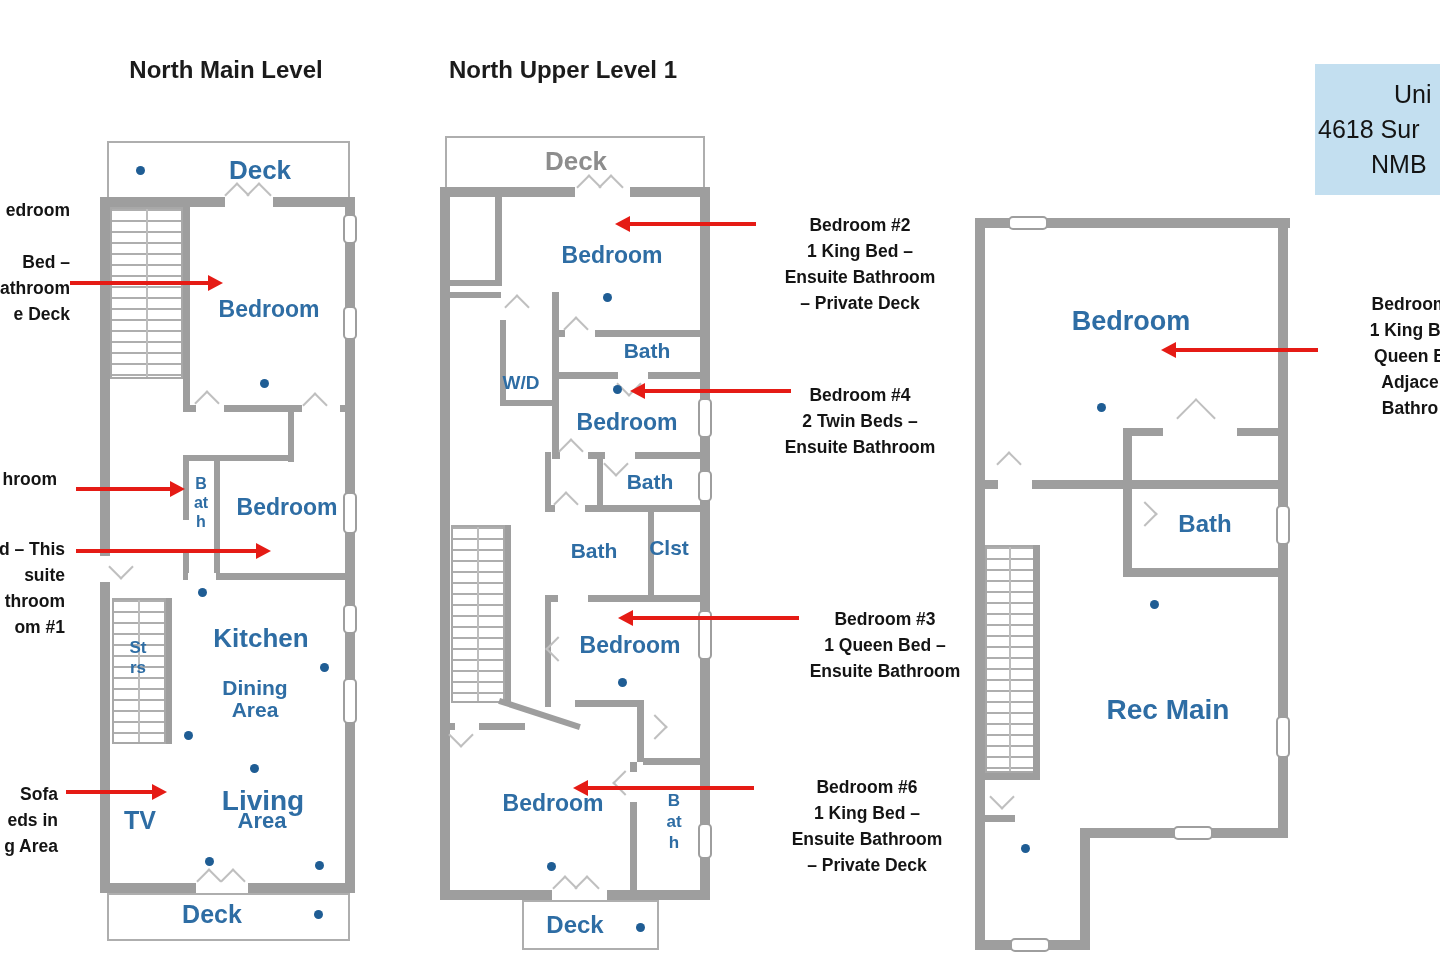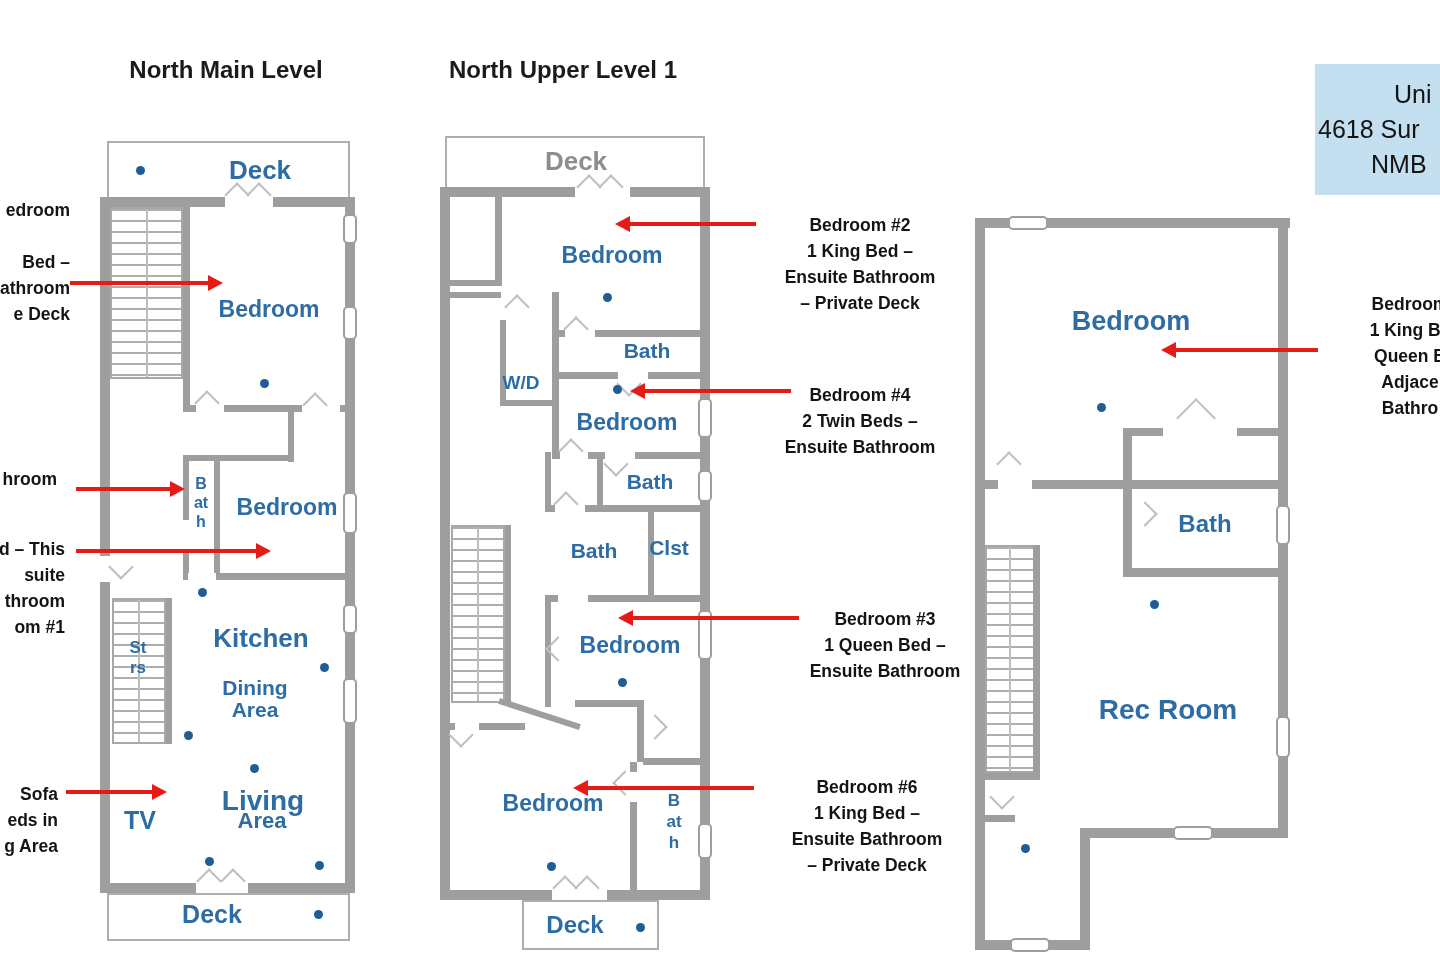--- a/index.html
+++ b/index.html
@@ -213,21 +213,21 @@
   <div class="stairs" style="left:985px;top:545px;width:50px;height:228px"></div>
   <div class="w" style="left:1033px;top:545px;width:7px;height:228px"></div>
   <div class="w" style="left:985px;top:773px;width:55px;height:7px"></div>
   <div class="door" style="left:993px;top:788px;transform:rotate(-45deg)"></div>
   <div class="w" style="left:985px;top:815px;width:30px;height:7px"></div>
 
   <div class="lbl" style="left:1131px;top:306px;font-size:27px">Bedroom</div>
   <div class="dot" style="left:1097px;top:403px"></div>
   <div class="lbl" style="left:1205px;top:510px;font-size:24px">Bath</div>
   <div class="dot" style="left:1150px;top:600px"></div>
-  <div class="lbl" style="left:1168px;top:694px;font-size:28px">Rec Room</div>
+  <div class="lbl" style="left:1168px;top:694px;font-size:28px">Rec Main</div>
   <div class="dot" style="left:1021px;top:844px"></div>
 
   <div class="arrow r" style="left:70px;top:281px;width:140px"></div>
   <div class="arrow r" style="left:76px;top:487px;width:96px"></div>
   <div class="arrow r" style="left:76px;top:549px;width:182px"></div>
   <div class="arrow r" style="left:66px;top:790px;width:88px"></div>
   <div class="arrow l" style="left:628px;top:222px;width:128px"></div>
   <div class="arrow l" style="left:643px;top:389px;width:148px"></div>
   <div class="arrow l" style="left:631px;top:616px;width:168px"></div>
   <div class="arrow l" style="left:586px;top:786px;width:168px"></div>

